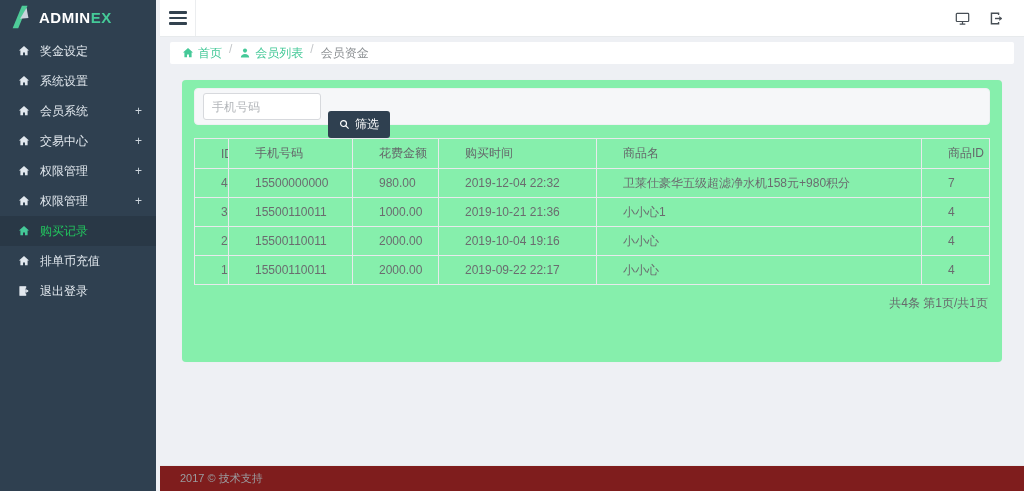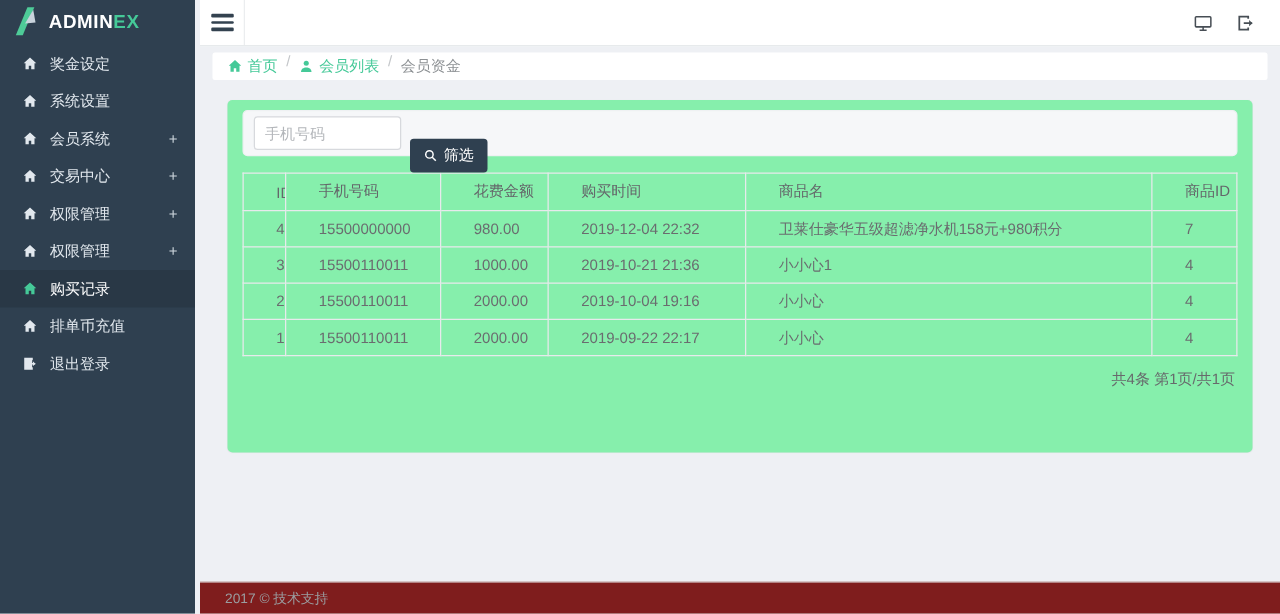--- a/index.html
+++ b/index.html
@@ -24,21 +24,21 @@
   .logo-text { font-size:15px; font-weight:bold; color:#ffffff; letter-spacing:.5px; }
   .logo-text .accent { color:#45c998; }
   .menu { padding-top:2px; }
   .menu-item {
     height:30px; display:flex; align-items:center;
     padding:0 14px 0 18px; color:#e2e8ee; font-size:12px; cursor:pointer;
   }
   .menu-item .mi-icon { width:12px; height:12px; margin-right:10px; flex:0 0 auto; display:flex; }
   .menu-item .mi-icon svg { width:12px; height:12px; fill:#e2e8ee; }
   .menu-item .plus { margin-left:auto; color:#cdd5dc; font-size:12px; }
-  .menu-item.active { background:#293846; color:#ffffff; }
+  .menu-item.active { background:#293846; color:#22c55e; }
   .menu-item.active .mi-icon svg { fill:#45c998; }
   
   .topbar {
     position:absolute; left:160px; top:0; width:864px; height:37px;
     background:#ffffff; border-bottom:1px solid #e7eaec;
     display:flex; align-items:center;
   }
   .hamburger-wrap {
     width:36px; height:100%; border-right:1px solid #ebedef;
     display:flex; flex-direction:column; justify-content:center; align-items:center; gap:3px;

